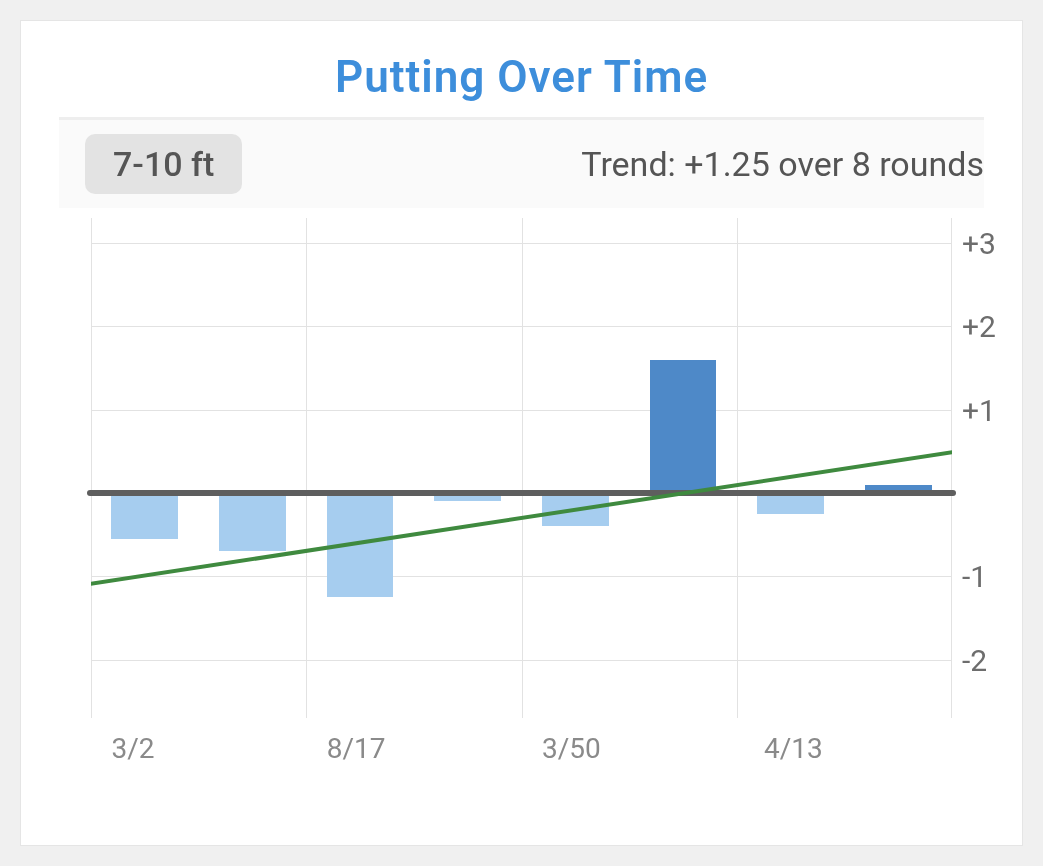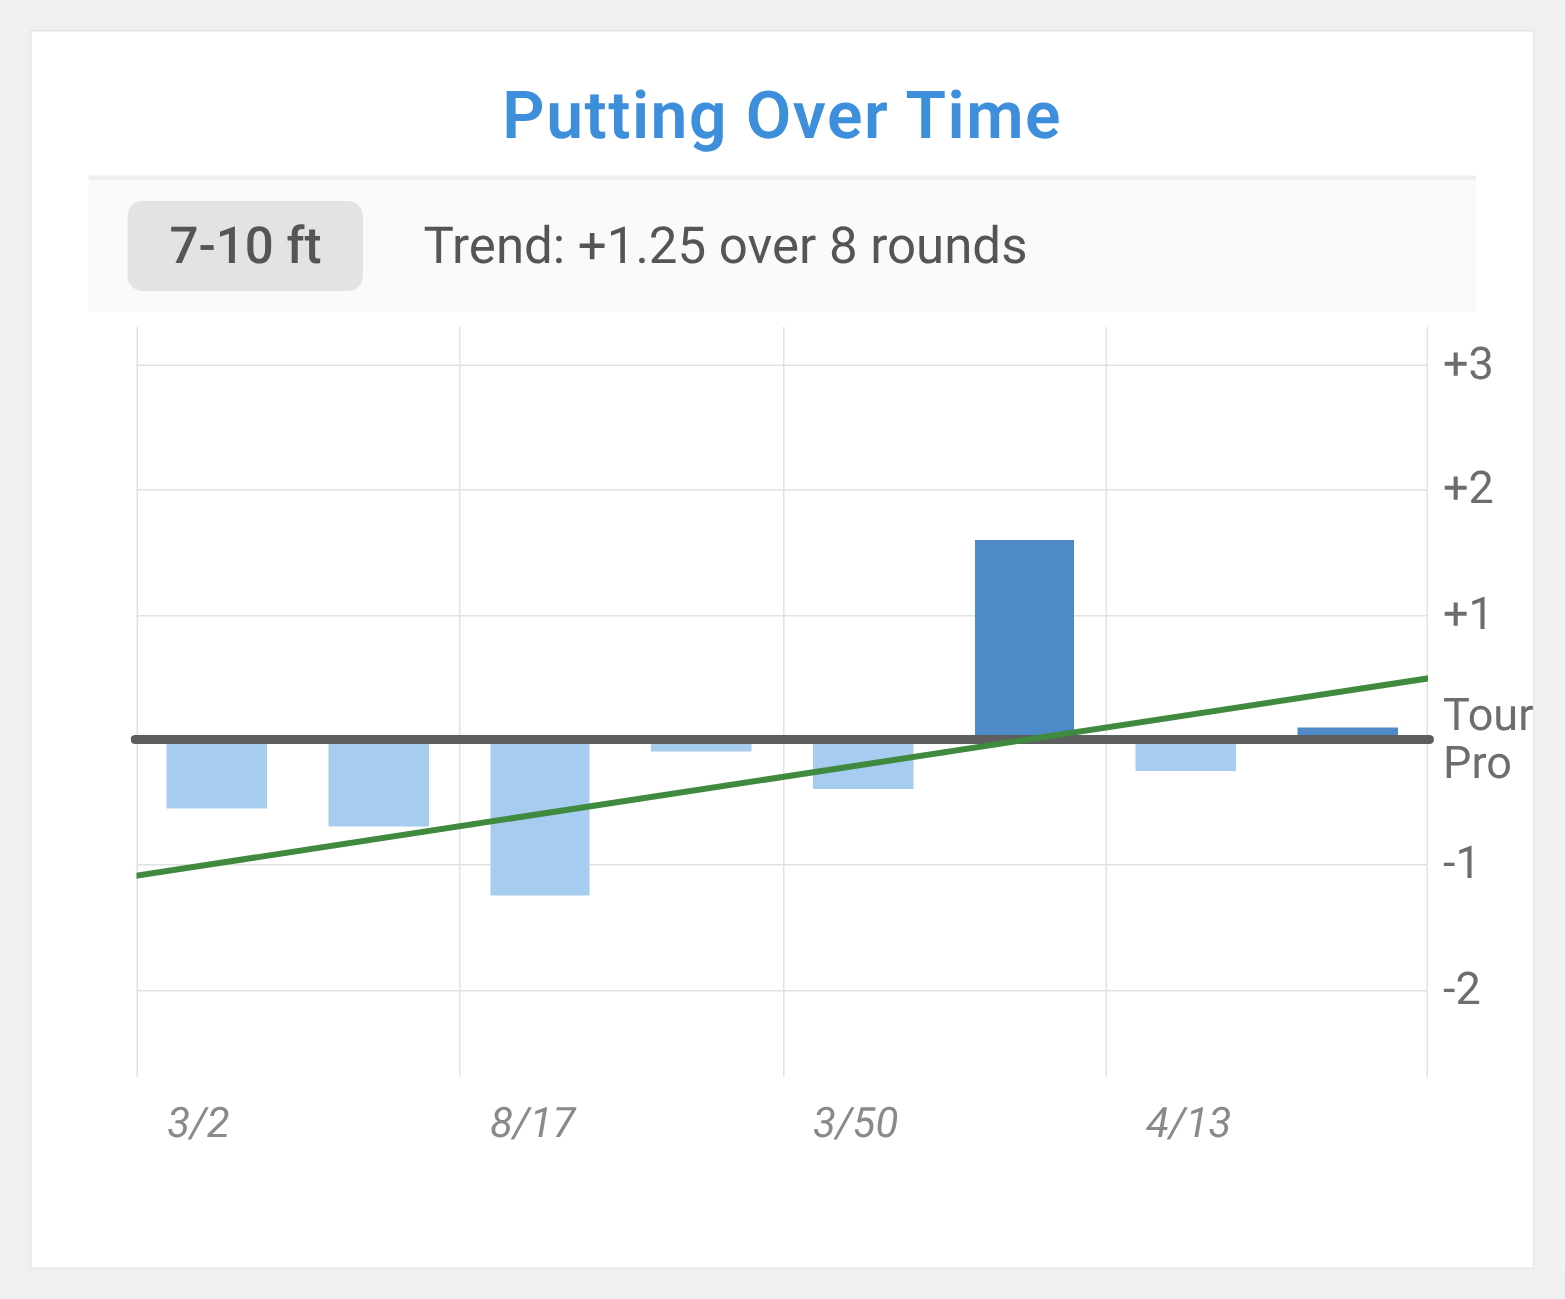--- a/index.html
+++ b/index.html
@@ -1,55 +1,54 @@
 <!DOCTYPE html>
 <html><head>
 <meta charset="utf-8">
 <style>
   html,body{margin:0;padding:0;font-family:-apple-system,BlinkMacSystemFont,"Segoe UI",Roboto,Helvetica,Arial,sans-serif;}
   body{background:#f0f0f0;display:flex;align-items:center;justify-content:center;height:866px;width:1043px;box-sizing:border-box;}
   .card{background:#fff;width:1003px;height:826px;border:1px solid #e5e5e5;position:relative;box-sizing:border-box;}
   .title{color:#3d8edb;font-weight:600;letter-spacing:1px;text-align:center;font-size:44px;padding:30px 0 14px 0;}
   .subheader-rule{margin:0 38px;border-top:3px solid #eee;}
-  .subheader{display:flex;align-items:center;gap:40px;padding:14px 0 14px 26px;margin:0 38px;background:#fafafa;}
+  .subheader{display:flex;align-items:center;gap:40px;padding:14px 0 14px 26px;margin:0 38px;background:#fafafa;justify-content:space-between;}
   .pill{background:#e3e3e3;border-radius:10px;padding:10px 28px;font-size:34px;color:#555;font-weight:500;}
   .trend{font-size:34px;color:#555;}
   .plot-wrap{position:relative;margin:10px 70px 0 70px;}
   .plot{position:relative;height:500px;border-bottom:0;}
   .grid-v{position:absolute;top:0;bottom:0;border-left:1px solid #e2e2e2;}
   .grid-h{position:absolute;left:0;right:0;border-top:1px solid #e2e2e2;}
   .axis-zero{position:absolute;left:-4px;right:-4px;border-top:6px solid #5e5e5e;border-radius:3px;z-index:3;}
   .bar{position:absolute;z-index:2;}
   .bar.neg{background:#a6cdef;}
   .bar.pos{background:#4e89c8;}
   .trendline{position:absolute;left:0;top:0;width:100%;height:100%;z-index:4;pointer-events:none;}
   .ylabels{position:absolute;right:-90px;top:0;bottom:0;width:80px;}
   .ylab{position:absolute;left:0;font-size:30px;color:#6d6d6d;transform:translateY(-50%);} 
-  .xlabels{position:relative;height:60px;margin:14px 70px 0 70px;font-style:italic;}
+  .xlabels{position:relative;height:60px;margin:14px 70px 0 70px;}
   .xlab{position:absolute;font-size:28px;color:#8a8a8a;top:0;}
 </style>
 </head>
 <body>
 
 <div class="card">
   <div class="title">Putting Over Time</div>
   <div class="subheader-rule"></div>
   <div class="subheader">
     <div class="pill">7-10 ft</div>
     <div class="trend">Trend: +1.25 over 8  rounds</div>
   </div>
 
   <div class="plot-wrap">
     <div class="plot" id="plot">
 
       <div class="ylabels" id="ylabels">
           <div class="ylab" style="top: 25px;">+3</div>
           <div class="ylab" style="top: 108.333px;">+2</div>
           <div class="ylab" style="top: 191.667px;">+1</div>
-          <div class="ylab" style="top: 275px; line-height: 1.05;">Tour<br>Pro</div>
           <div class="ylab" style="top: 358.333px;">-1</div>
           <div class="ylab" style="top: 441.667px;">-2</div>
         </div>
     <div class="grid-h" style="top: 25px;"></div>
         <div class="grid-h" style="top: 108.333px;"></div>
         <div class="grid-h" style="top: 191.667px;"></div>
         <div class="grid-h" style="top: 275px;"></div>
         <div class="grid-h" style="top: 358.333px;"></div>
         <div class="grid-h" style="top: 441.667px;"></div>
         <div class="grid-v" style="left: 0px;"></div>

